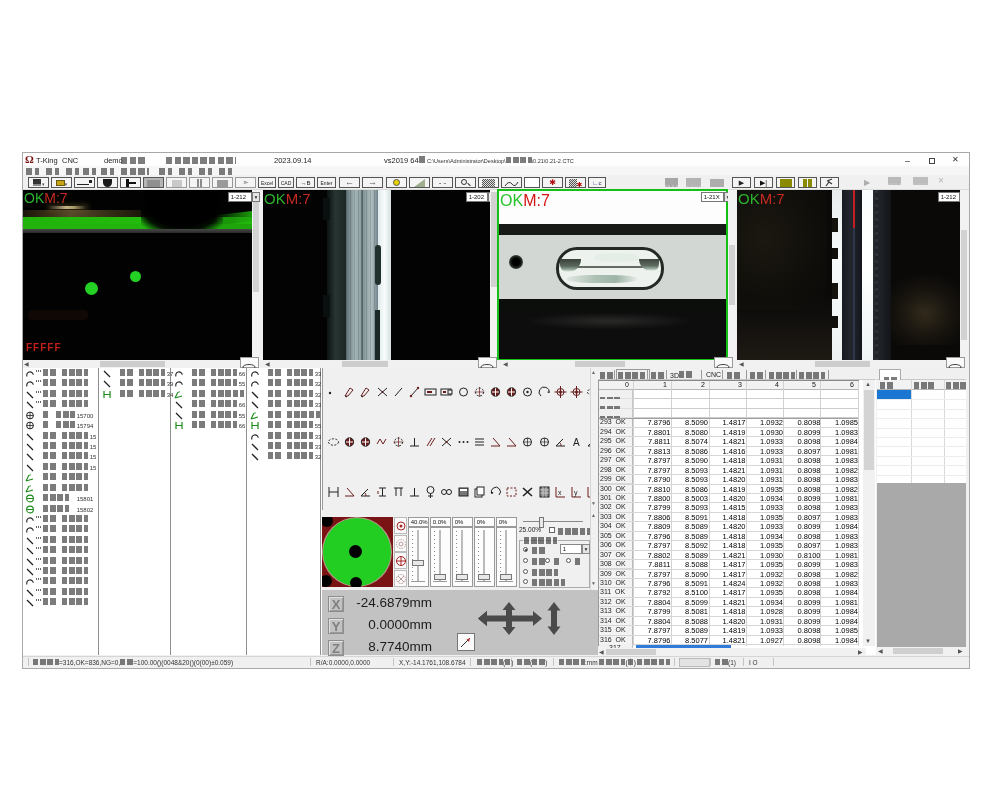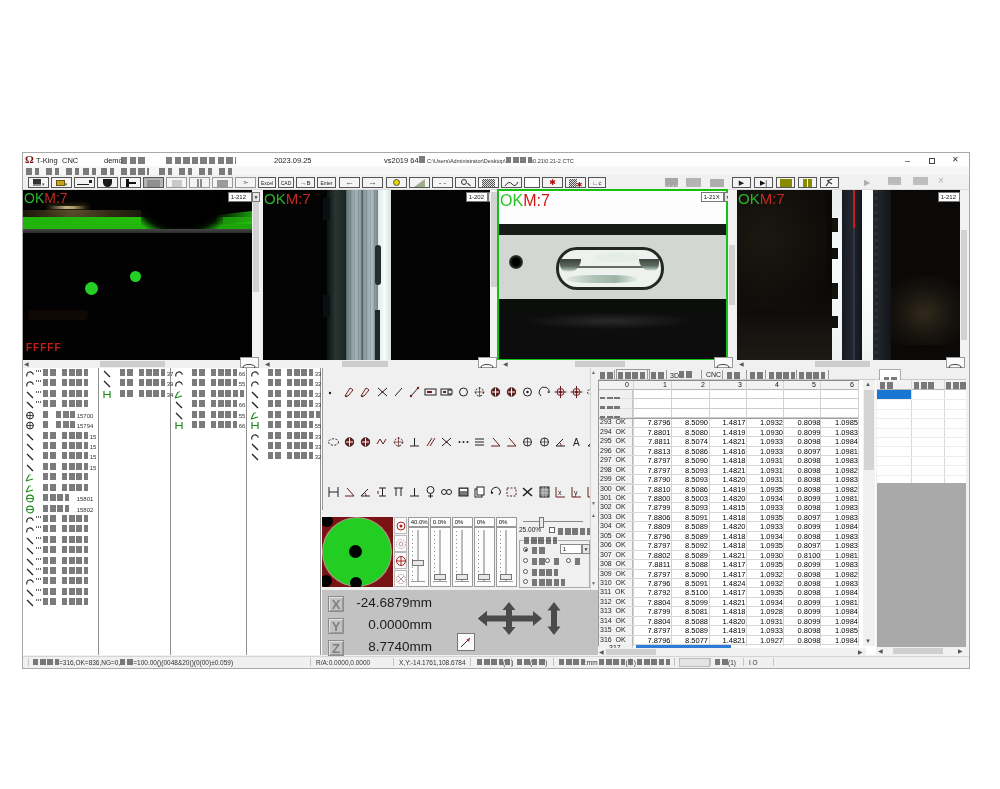--- a/index.html
+++ b/index.html
@@ -15,21 +15,21 @@
 
 <div class="a" style="left:23px;top:153px;width:946px;height:515px;background:#f0f0f0;box-shadow:0 0 0 1px #a9a9a9"></div>
 
 <div class="a" style="left:23px;top:153px;width:946px;height:13px;background:#fefefe"></div>
 <div class="a" style="left:25px;top:155px;width:9px;height:9px;color:#7a1010;font-size:11px;line-height:9px;font-weight:bold;font-family:'Liberation Serif',serif">Ω</div>
 <div class="a" style="left:36px;top:156px;font-size:7.5px;color:#222">T-King</div>
 <div class="a" style="left:62px;top:156px;font-size:7.5px;color:#222">CNC</div>
 <div class="a" style="left:104px;top:156px;font-size:7.5px;color:#222">demo</div>
 <span class="a z8" style="left:121px;top:157px;width:24px"></span>
 <span class="a z8" style="left:166px;top:157px;width:70px"></span>
-<div class="a" style="left:274px;top:156px;font-size:7.5px;color:#222">2023.09.25</div>
+<div class="a" style="left:274px;top:156px;font-size:7.5px;color:#222">2023.09.14</div>
 <div class="a" style="left:384px;top:156px;font-size:7.5px;color:#222">vs2019 64<span class="z8" style="width:7px"></span></div>
 <div class="a" style="left:427px;top:157px;font-size:5.5px;color:#333">C:\Users\Administrator\Desktop\<span class="z" style="width:26px;height:6px"></span>\0.21\0.21-2.CTC</div>
 <div class="a" style="left:905px;top:156px;font-size:9px;color:#333">–</div>
 <div class="a" style="left:929px;top:158px;width:6px;height:6px;border:1px solid #444"></div>
 <div class="a" style="left:952px;top:155px;font-size:8px;color:#333">✕</div>
 
 <div class="a" style="left:23px;top:166px;width:946px;height:9px;background:#f6f6f6"></div>
 <span class="a z8" style="left:26px;top:168px;width:13px"></span>
 <span class="a z8" style="left:46px;top:168px;width:13px"></span>
 <span class="a z8" style="left:66px;top:168px;width:13px"></span>

